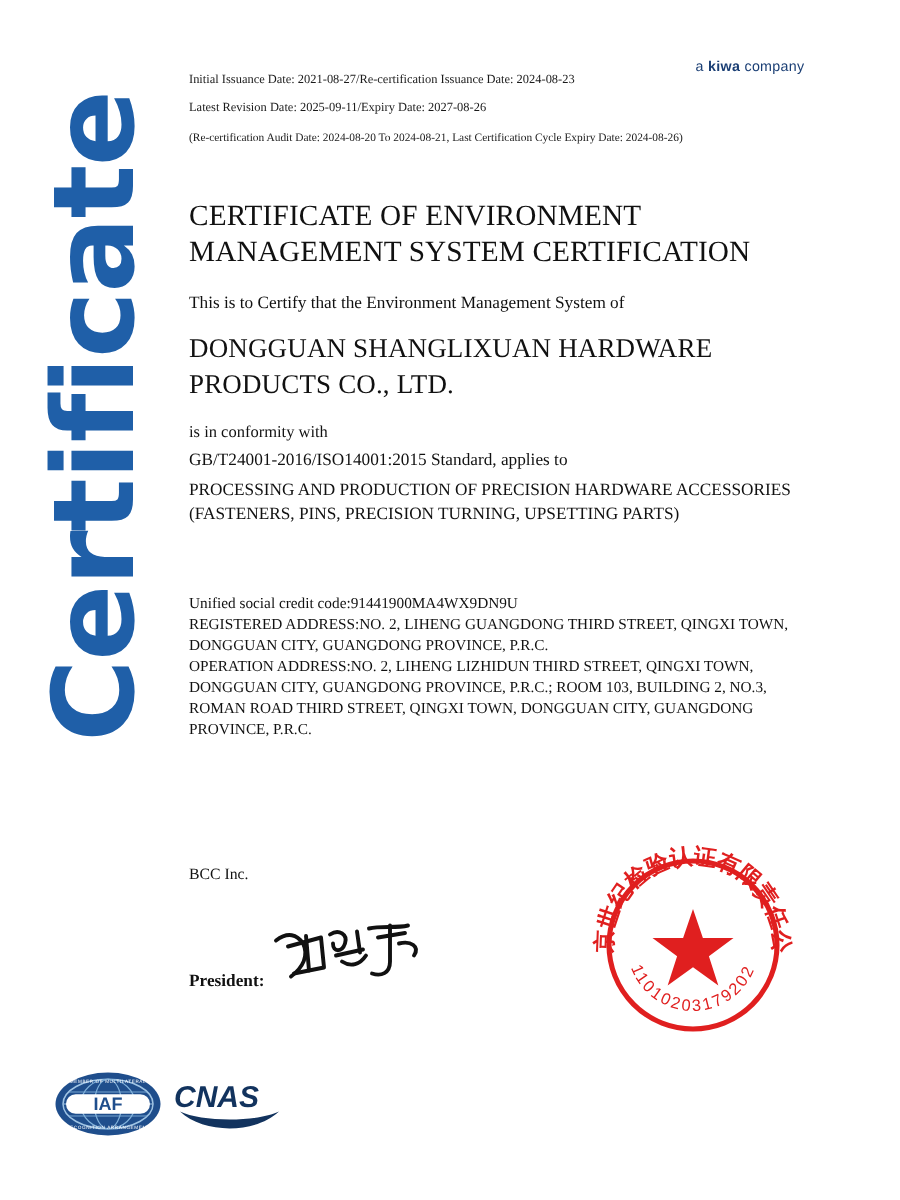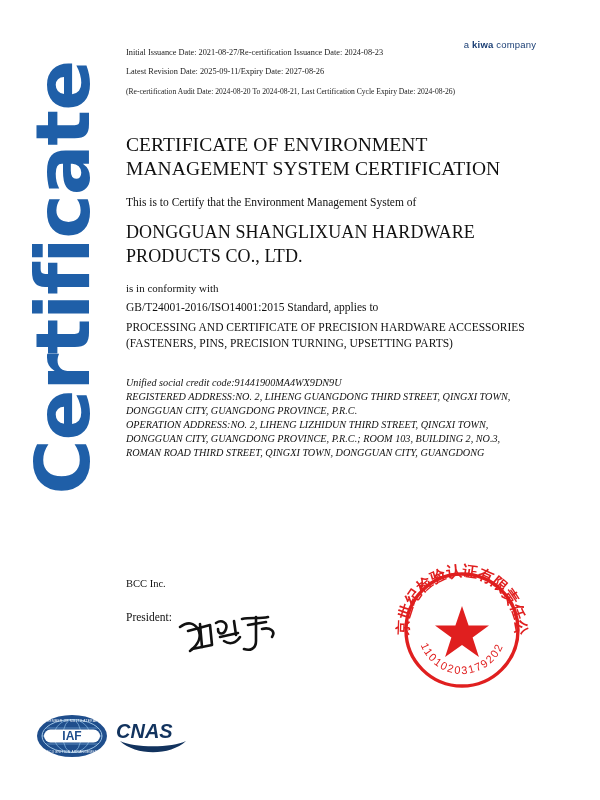--- a/index.html
+++ b/index.html
@@ -70,32 +70,32 @@
     margin-top: 13px;
     font-size: 18px;
     line-height: 1.32;
     color: #111;
     letter-spacing: .1px;
   }
   .conform { margin-top: 14px; font-size: 11px; color: #111; }
   .standard { margin-top: 7px; font-size: 11.5px; color: #111; }
   .scope { margin-top: 7px; font-size: 11.5px; line-height: 1.34; color: #111; }
 
-  .details { position: absolute; left: 126px; top: 376px; width: 420px; font-style: italic; }
+  .details { position: absolute; left: 126px; top: 396px; width: 420px; }
   .details div {
     font-size: 10.2px;
     line-height: 1.38;
     color: #111;
     white-space: nowrap;
   }
 
   
   .sig { position: absolute; left: 126px; top: 578px; }
   .sig-company { font-size: 10.5px; color: #111; }
-  .sig-row { margin-top: 22px; display: flex; align-items: flex-start; }
+  .sig-row { margin-top: 22px; display: flex; align-items: flex-end; font-weight: bold; }
   .sig-label { font-size: 11.5px; color: #111; }
   .sig-mark { margin-left: 4px; }
 
   
   .seal { position: absolute; left: 392px; top: 560px; width: 140px; height: 140px; }
 
   
   .footer { position: absolute; left: 0; top: 706px; width: 600px; height: 94px; }
   .iaf { position: absolute; left: 36px; top: 8px; }
   .cnas { position: absolute; left: 114px; top: 12px; }
@@ -125,32 +125,33 @@
       <div>MANAGEMENT SYSTEM CERTIFICATION</div>
     </div>
     <div class="subtitle">This is to Certify that the Environment Management System of</div>
     <div class="company">
       <div>DONGGUAN SHANGLIXUAN HARDWARE</div>
       <div>PRODUCTS CO., LTD.</div>
     </div>
     <div class="conform">is in conformity with</div>
     <div class="standard">GB/T24001-2016/ISO14001:2015 Standard, applies to</div>
     <div class="scope">
-      <div>PROCESSING AND CERTIFICATE OF PRECISION HARDWARE ACCESSORIES</div>
+      <div>PROCESSING AND PRODUCTION OF PRECISION HARDWARE ACCESSORIES</div>
       <div>(FASTENERS, PINS, PRECISION TURNING, UPSETTING PARTS)</div>
     </div>
   </div>
 
   <div class="details">
     <div>Unified social credit code:91441900MA4WX9DN9U</div>
     <div>REGISTERED ADDRESS:NO. 2, LIHENG GUANGDONG THIRD STREET, QINGXI TOWN,</div>
     <div>DONGGUAN CITY, GUANGDONG PROVINCE, P.R.C.</div>
     <div>OPERATION ADDRESS:NO. 2, LIHENG LIZHIDUN THIRD STREET, QINGXI TOWN,</div>
     <div>DONGGUAN CITY, GUANGDONG PROVINCE, P.R.C.; ROOM 103, BUILDING 2, NO.3,</div>
     <div>ROMAN ROAD THIRD STREET, QINGXI TOWN, DONGGUAN CITY, GUANGDONG</div>
+    <div>PROVINCE, P.R.C.</div>
   </div>
 
   <div class="sig">
     <div class="sig-company">BCC Inc.</div>
     <div class="sig-row">
       <span class="sig-label">President:</span>
       <span class="sig-mark">
         <svg width="116" height="44" viewBox="0 0 116 44">
           <g fill="none" stroke="#111" stroke-width="2.6" stroke-linecap="round" stroke-linejoin="round">
             <path d="M4 16 C 12 10, 18 12, 22 18 C 26 26, 22 34, 14 40"></path>

